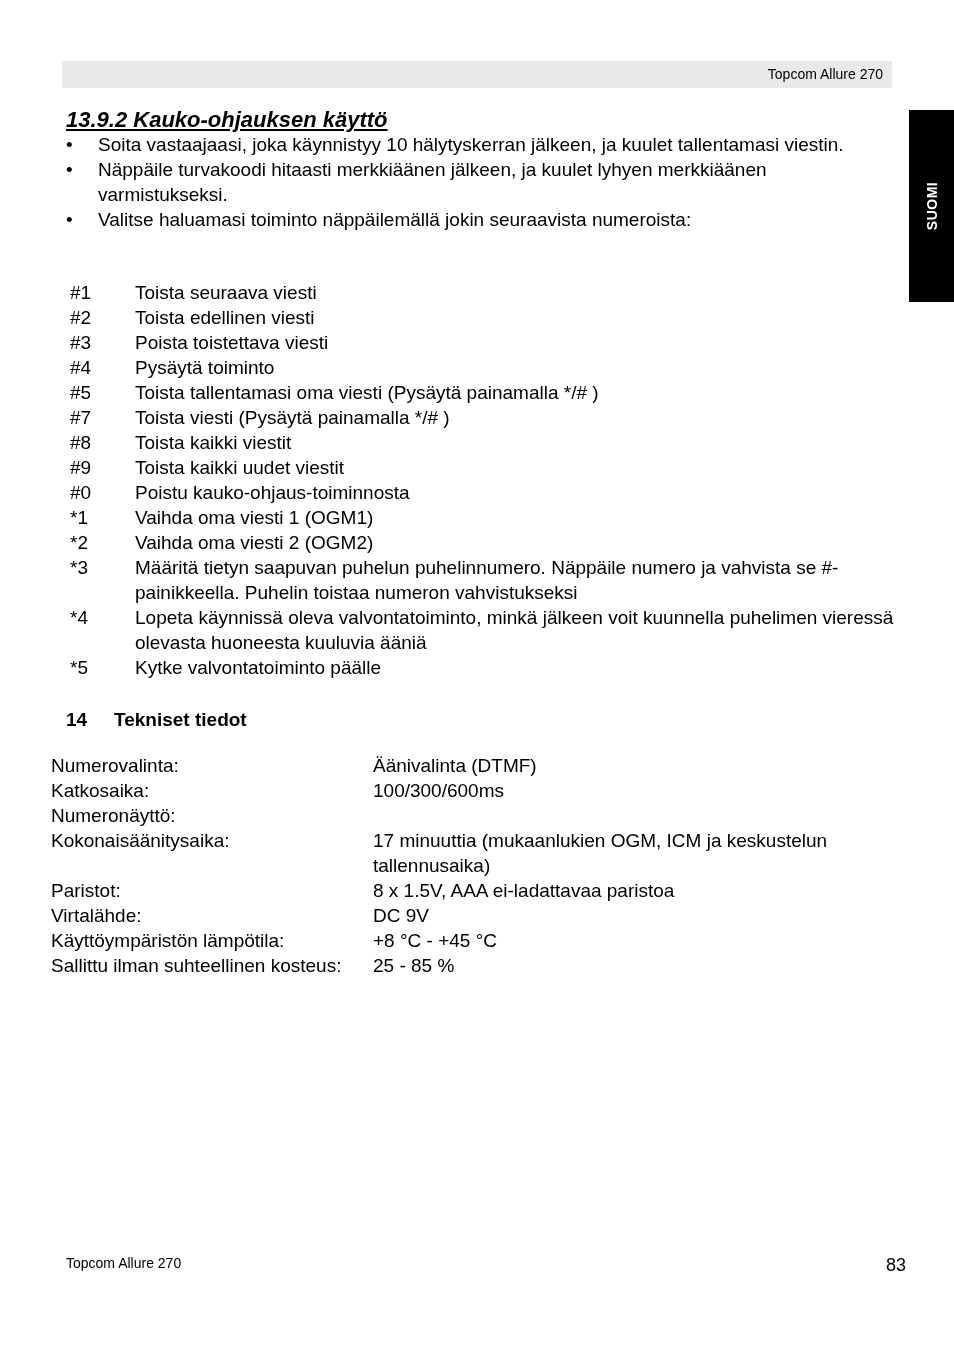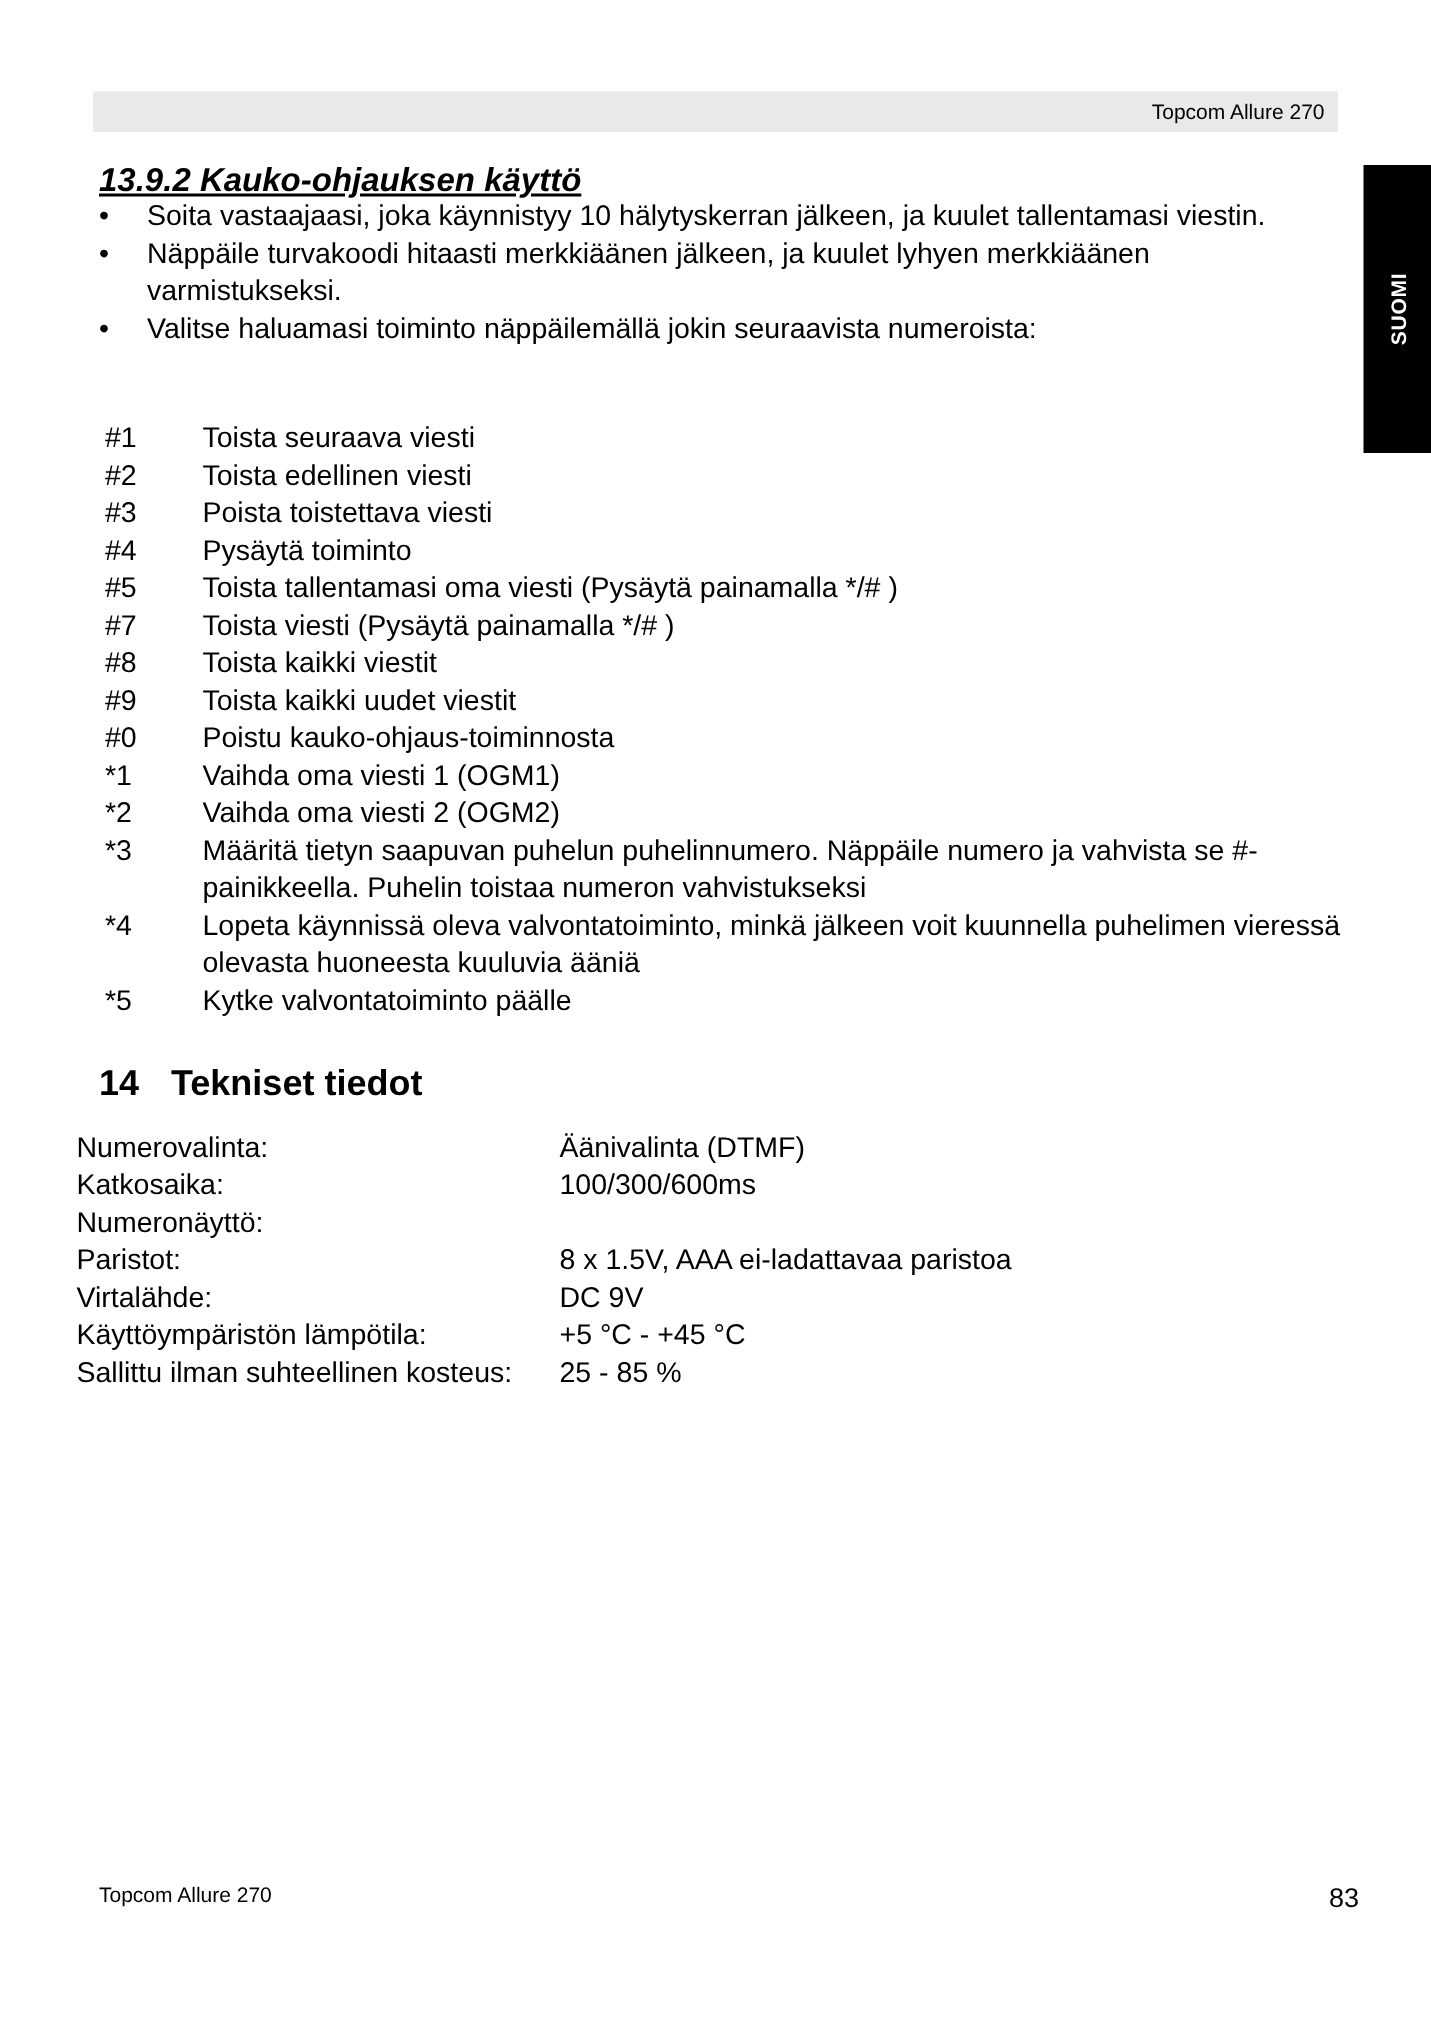--- a/index.html
+++ b/index.html
@@ -30,21 +30,21 @@
   }
   .bullets { position:absolute; left:66px; top:132px; width:800px; font-size:19px; line-height:25px; }
   .bullet { display:flex; margin:0; }
   .bullet .dot { width:32px; flex:none; padding-left:0px; }
   .bullet .txt { flex:1; }
   .cmds { position:absolute; left:70px; top:280px; width:830px; font-size:19px; line-height:25px; }
   .cmd { display:flex; }
   .cmd .key { width:65px; flex:none; }
   .cmd .desc { flex:1; }
   .section-title {
-    position:absolute; left:66px; top:709px; font-size:24px; font-weight:bold;
+    position:absolute; left:66px; top:709px; font-size:19px; font-weight:bold;
   }
   .section-title .num { display:inline-block; width:48px; }
   .specs { position:absolute; left:51px; top:753px; width:830px; font-size:19px; line-height:25px; }
   .spec { display:flex; }
   .spec .label { width:322px; flex:none; white-space:nowrap; }
   .spec .value { flex:1; }
   .footer-left { position:absolute; left:66px; top:1255px; font-size:14px; }
   .footer-right { position:absolute; right:48px; top:1255px; font-size:18px; }
 </style>
 </head>
@@ -144,30 +144,34 @@
       <span class="value">Äänivalinta (DTMF)</span>
     </div>
   <div class="spec">
       <span class="label">Katkosaika:</span>
       <span class="value">100/300/600ms</span>
     </div>
   <div class="spec">
       <span class="label">Numeronäyttö:</span>
     </div>
   <div class="spec">
+      <span class="label">Kokonaisäänitysaika:</span>
+      <span class="value">17 minuuttia (mukaanlukien OGM, ICM ja keskustelun tallennusaika)</span>
+    </div>
+  <div class="spec">
       <span class="label">Paristot:</span>
       <span class="value">8 x 1.5V, AAA ei-ladattavaa paristoa</span>
     </div>
   <div class="spec">
       <span class="label">Virtalähde:</span>
       <span class="value">DC 9V</span>
     </div>
   <div class="spec">
       <span class="label">Käyttöympäristön lämpötila:</span>
-      <span class="value">+5 °C - +45 °C</span>
+      <span class="value">+8 °C - +45 °C</span>
     </div>
   <div class="spec">
       <span class="label">Sallittu ilman suhteellinen kosteus:</span>
       <span class="value">25 - 85 %</span>
     </div>
 </div>
 
 <div class="footer-left">Topcom Allure 270</div>
 <div class="footer-right">83</div>
 

